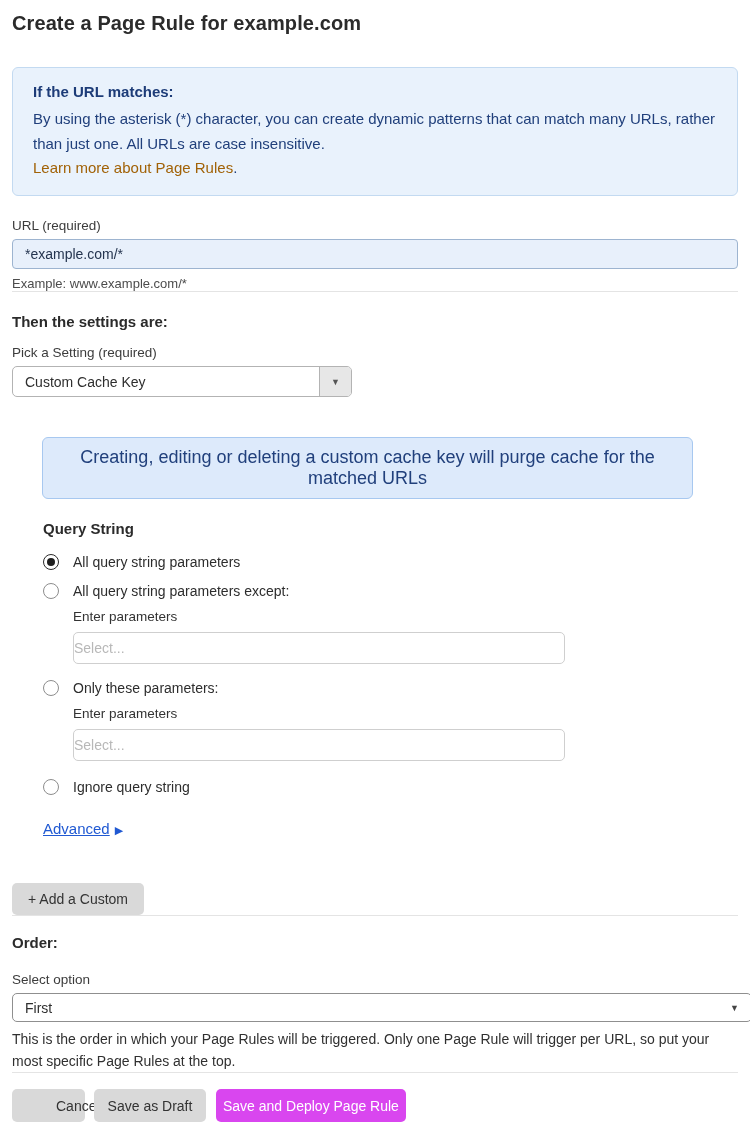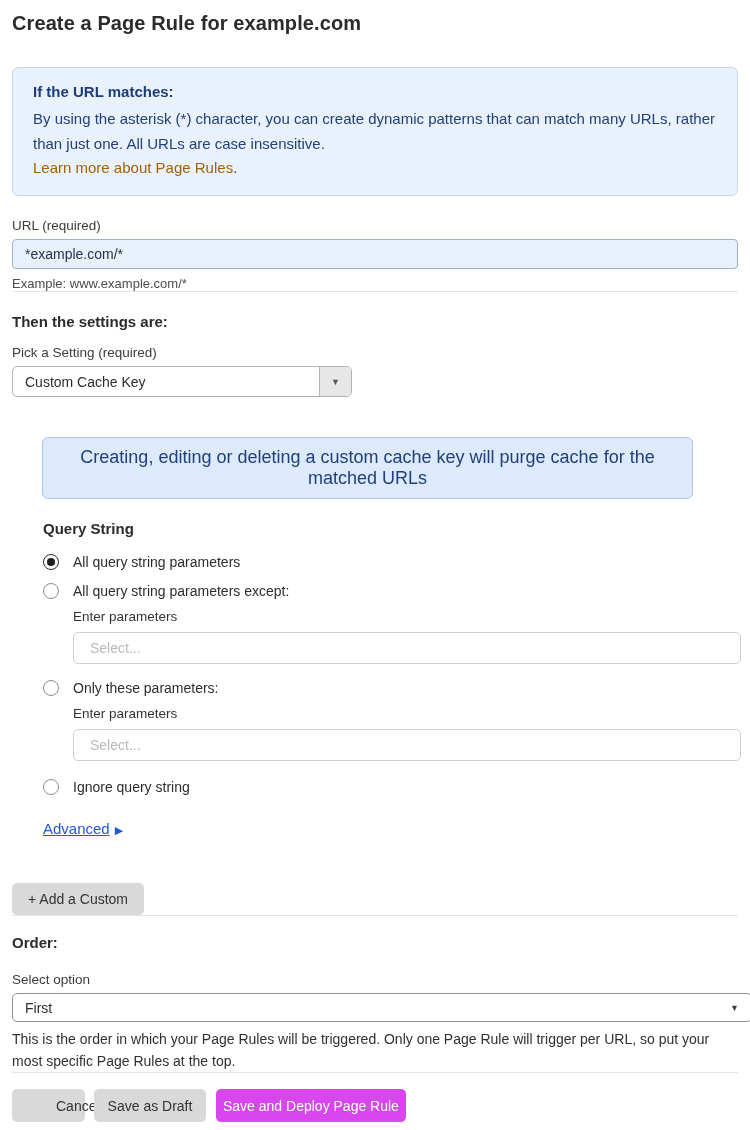--- a/index.html
+++ b/index.html
@@ -68,22 +68,22 @@
   .radio.checked { border-color:#2a2a2a; }
   .radio.checked::after {
     content:""; position:absolute; left:50%; top:50%; transform:translate(-50%,-50%);
     width:8px; height:8px; border-radius:50%; background:#1e1e1e;
   }
   .radio-label { font-size:14px; color:#2d2d2d; margin-left:14px; }
 
   .sub-block { margin-left:30px; margin-top:10px; margin-bottom:16px; }
   .sub-label { font-size:13.5px; color:#333; margin-bottom:8px; }
   .param-input {
-    width:668px; height:32px; border:1px solid #cfcfcf; border-radius:5px; background:#fff;
-    font-family:inherit; font-size:14px; padding:0 16px; color:#333; outline:none; display:block;
+    width:492px; height:32px; border:1px solid #cfcfcf; border-radius:5px; background:#fff;
+    font-family:inherit; font-size:14px; padding:0 0; color:#333; outline:none; display:block;
   }
   .param-input::placeholder { color:#b8b8b8; }
 
   .ignore-row { margin-top:18px; }
 
   
   .advanced-row { margin-left:31px; margin-top:25px; font-size:15px; }
   .advanced-row a { color:#2059d2; text-decoration:underline; cursor:pointer; }
   .advanced-caret { color:#2059d2; font-size:11px; margin-left:5px; text-decoration:none; display:inline-block; }
 

